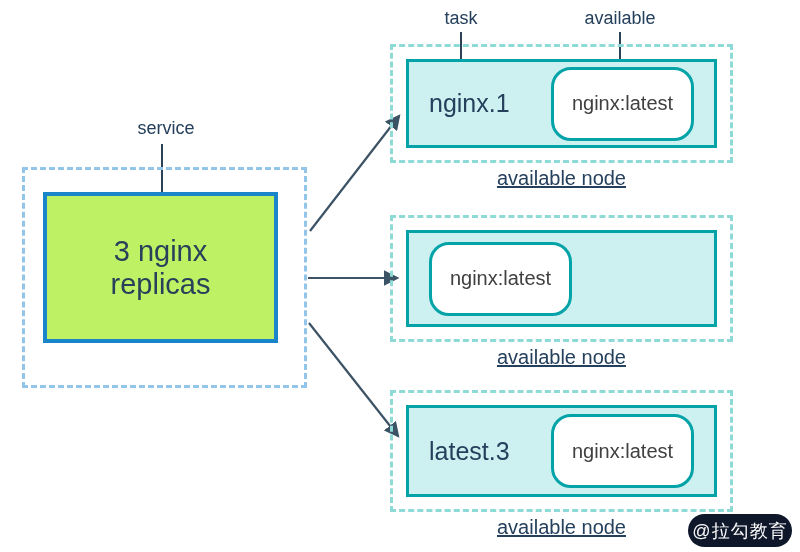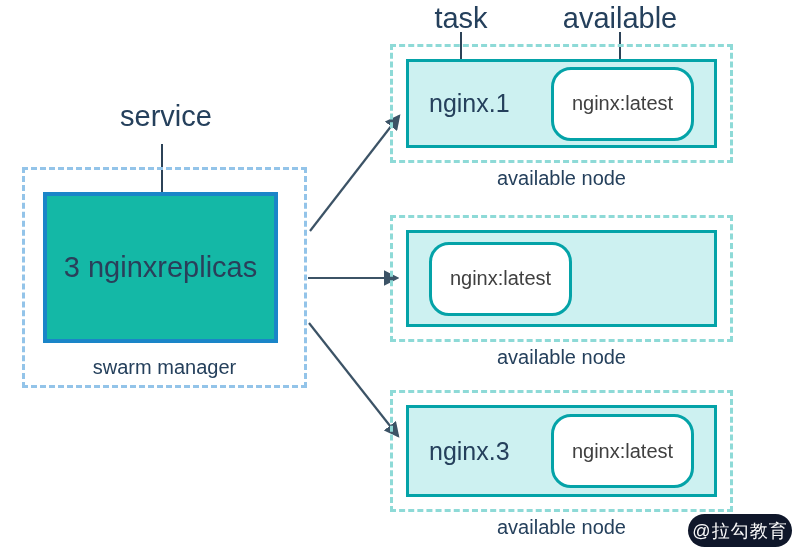--- a/index.html
+++ b/index.html
@@ -17,40 +17,40 @@
   .svg-overlay {
     position: absolute;
     left: 0; top: 0;
     width: 800px; height: 552px;
     pointer-events: none;
   }
 
   .label {
     position: absolute;
     color: #25405c;
-    font-size: 29px;
+    font-size: 18px;
     white-space: nowrap;
     transform: translate(-50%, -50%);
   }
 
   
   .manager-dotted {
     position: absolute;
     left: 22px; top: 167px;
     width: 285px; height: 221px;
     border: 3px dashed #93c4e9;
   }
   .manager-box {
     position: absolute;
     left: 43px; top: 192px;
     width: 235px; height: 151px;
-    background: #14b8a6;
+    background: #bef264;
     border: 4px solid #1a85c8;
     display: flex;
-    flex-direction: row;
+    flex-direction: column;
     align-items: center;
     justify-content: center;
     color: #2a3f5a;
     font-size: 29px;
     line-height: 33px;
     text-align: center;
   }
   .manager-caption {
     position: absolute;
     left: 22px; top: 356px;
@@ -105,20 +105,21 @@
   }
   .node-caption {
     position: absolute;
     top: 100%;
     margin-top: 7px;
     left: 0;
     width: 100%;
     text-align: center;
     color: #25405c;
     font-size: 20px;
+    text-decoration: underline;
   }
 
   
   .watermark {
     position: absolute;
     left: 688px; top: 514px;
     width: 104px; height: 33px;
     background: #0f172a;
     border-radius: 17px;
     display: flex;
@@ -143,30 +144,29 @@
 
     <line x1="162" y1="144" x2="162" y2="227" stroke="#2c4257" stroke-width="2"></line>
     <line x1="461" y1="32" x2="461" y2="83" stroke="#2c4257" stroke-width="2"></line>
     <line x1="620" y1="32" x2="620" y2="83" stroke="#2c4257" stroke-width="2"></line>
 
     <line x1="310" y1="231" x2="399" y2="116" stroke="#3c5366" stroke-width="2.2" marker-end="url(#ah)"></line>
     <line x1="308" y1="278" x2="397" y2="278" stroke="#3c5366" stroke-width="2.2" marker-end="url(#ah)"></line>
     <line x1="309" y1="323" x2="398" y2="436" stroke="#3c5366" stroke-width="2.2" marker-end="url(#ah)"></line>
   </svg>
 
-  <div class="label" style="left:166px; top:116px;">service</div>
+  <div class="label" style="left:166px; top:128px;">service</div>
   <div class="label" style="left:461px; top:18px;">task</div>
   <div class="label" style="left:620px; top:18px;">available</div>
 
   <div class="manager-dotted"></div>
   <div class="manager-box">
     <span>3 nginx</span>
     <span>replicas</span>
   </div>
-  <div class="manager-caption">swarm manager</div>
 
   <div class="node node-1">
     <div class="task-box">
       <span class="task-name">nginx.1</span>
       <div class="container-box">
         <span class="container-name">nginx:latest</span>
       </div>
     </div>
     <div class="node-caption">available node</div>
   </div>
@@ -175,21 +175,21 @@
     <div class="task-box">
       <div class="container-box">
         <span class="container-name">nginx:latest</span>
       </div>
     </div>
     <div class="node-caption">available node</div>
   </div>
 
   <div class="node node-3">
     <div class="task-box">
-      <span class="task-name">nginx.3</span>
+      <span class="task-name">latest.3</span>
       <div class="container-box">
         <span class="container-name">nginx:latest</span>
       </div>
     </div>
     <div class="node-caption">available node</div>
   </div>
 
   <div class="watermark">
     <span>@拉勾教育</span>
   </div>

